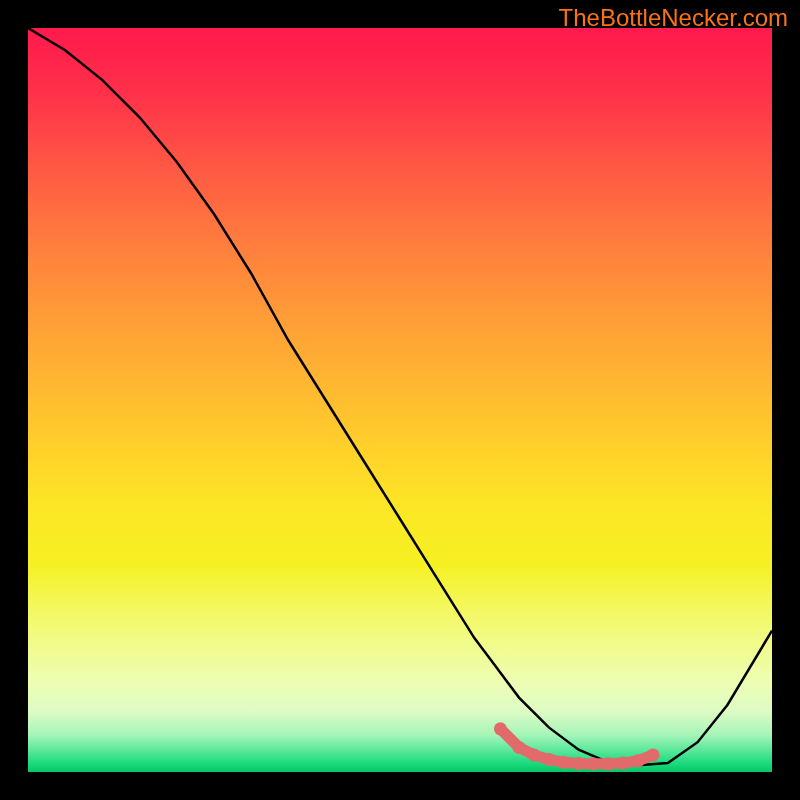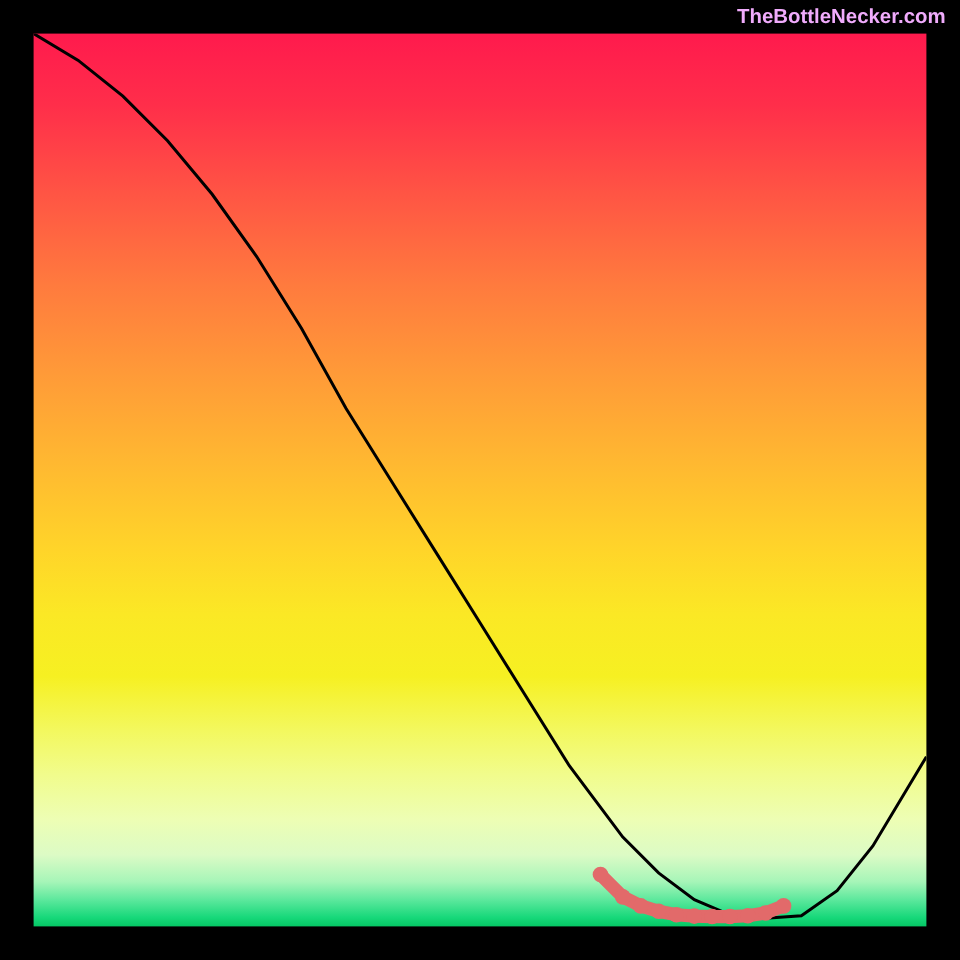--- a/index.html
+++ b/index.html
@@ -7,23 +7,23 @@
     width: 800px;
     height: 800px;
     background: #000000;
     position: relative;
     font-family: Arial, sans-serif;
   }
   .watermark {
     position: absolute;
     top: 4px;
     right: 12px;
-    color: #f0abfc;
-    font-size: 17px;
-    font-weight: 700;
+    color: #f97316;
+    font-size: 24px;
+    font-weight: 400;
     z-index: 10;
   }
   .plot-area {
     position: absolute;
     top: 28px;
     left: 28px;
     width: 744px;
     height: 744px;
     background: linear-gradient(to bottom,
       #ff1a4d 0%,

